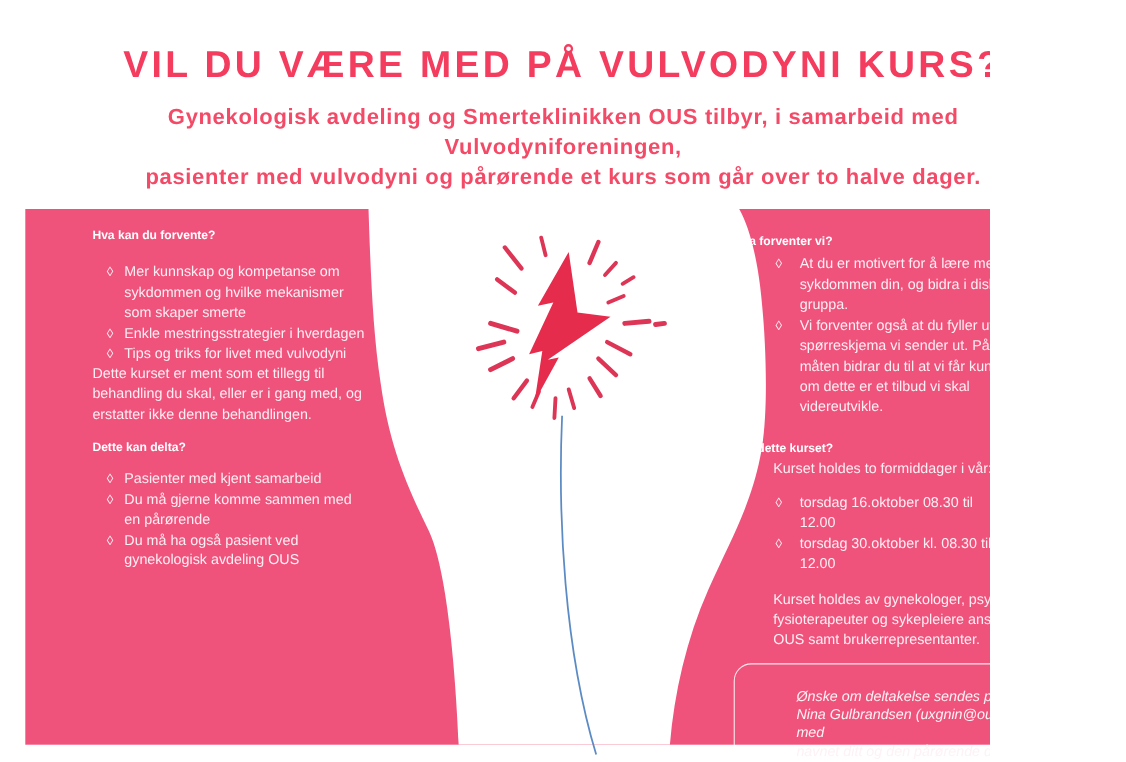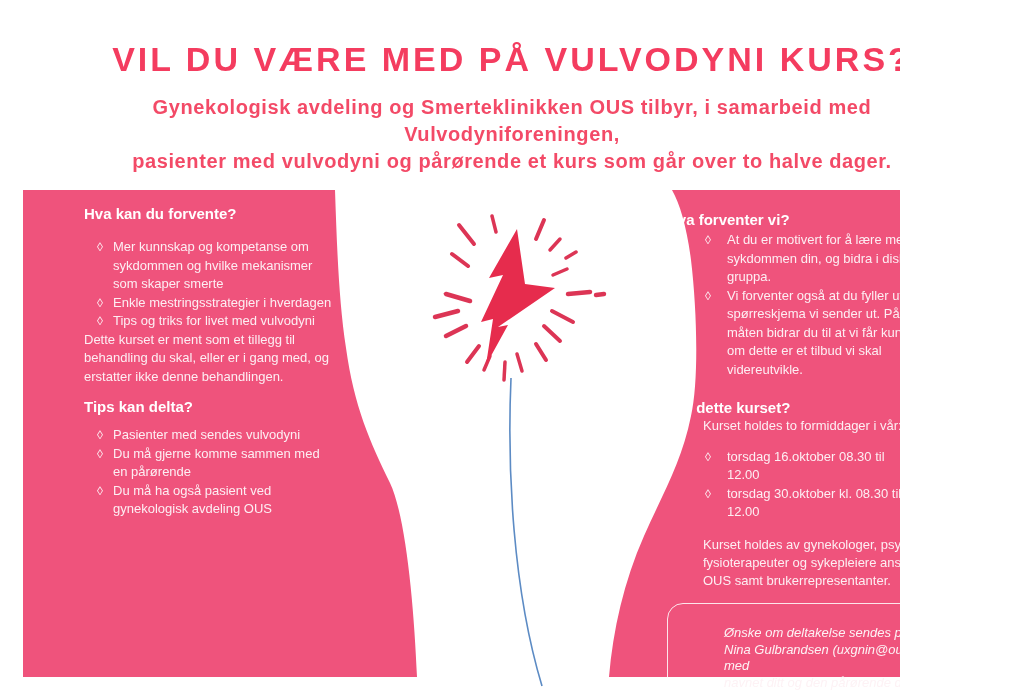--- a/index.html
+++ b/index.html
@@ -31,21 +31,21 @@
   }
   .cutout{position:absolute;left:0;top:0;}
   
   .illustration{position:absolute;left:387px;top:20px;}
   
   .col{position:absolute;color:#fdeef3;font-size:13px;line-height:18.5px;}
   .col-left{left:61px;top:15px;width:268px;}
   .col-right{left:644px;top:21px;width:316px;}
   .col-right > *{margin-left:36px;}
   h3.sec{
-    margin:0;color:#ffffff;font-size:15px;font-weight:bold;line-height:18px;
+    margin:0;color:#ffffff;font-size:11px;font-weight:bold;line-height:18px;
   }
   .col-left h3.first{margin-bottom:15px;}
   .col-left h3.second{margin-top:12px;margin-bottom:10px;}
   .col-right h3.first{margin-bottom:2px;}
   .col-right h3.second{margin-top:20px;}
   .bullet{display:flex;padding-left:13px;}
   .col-right .bullet{padding-left:2px;}
   .diamond{flex:0 0 16px;width:16px;font-size:12px;color:#fdeef3;}
   .col-right .diamond{flex:0 0 22px;width:22px;}
   .btxt{flex:1;white-space:pre-line;}
@@ -127,25 +127,25 @@
         <span class="btxt">Enkle mestringsstrategier i hverdagen</span>
       </div>
       <div class="bullet">
         <span class="diamond">◊</span>
         <span class="btxt">Tips og triks for livet med vulvodyni</span>
       </div>
       <p class="note">Dette kurset er ment som et tillegg til
 behandling du skal, eller er i gang med, og
 erstatter ikke denne behandlingen.</p>
 
-      <h3 class="sec second">Tips kan delta?</h3>
-
-      <div class="bullet">
-        <span class="diamond">◊</span>
-        <span class="btxt">Pasienter med sendes vulvodyni</span>
+      <h3 class="sec second">Dette kan delta?</h3>
+
+      <div class="bullet">
+        <span class="diamond">◊</span>
+        <span class="btxt">Pasienter med kjent samarbeid</span>
       </div>
       <div class="bullet">
         <span class="diamond">◊</span>
         <span class="btxt">Du må gjerne komme sammen med
 en pårørende</span>
       </div>
       <div class="bullet">
         <span class="diamond">◊</span>
         <span class="btxt">Du må ha også pasient ved
 gynekologisk avdeling OUS</span>

